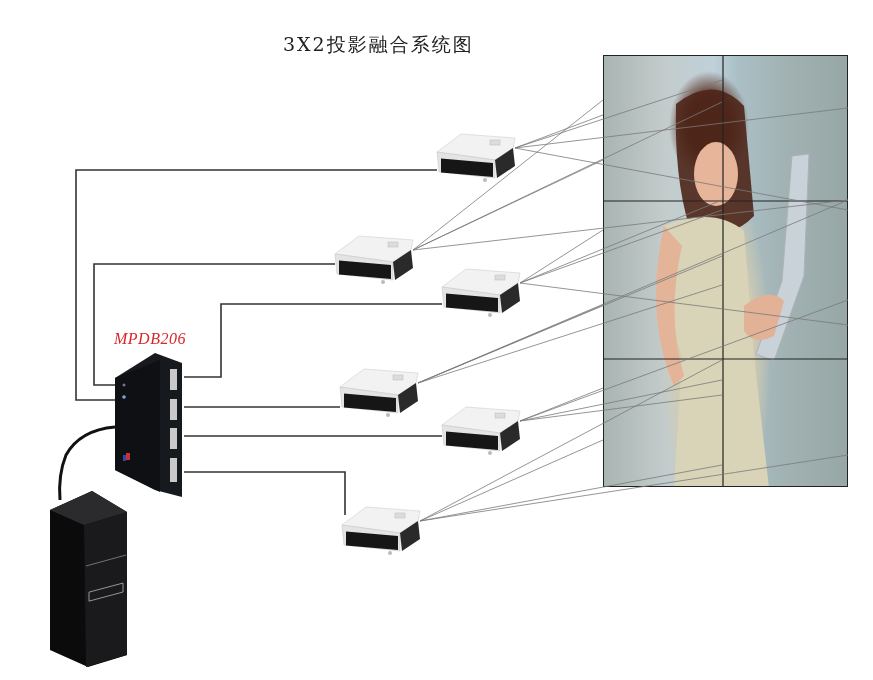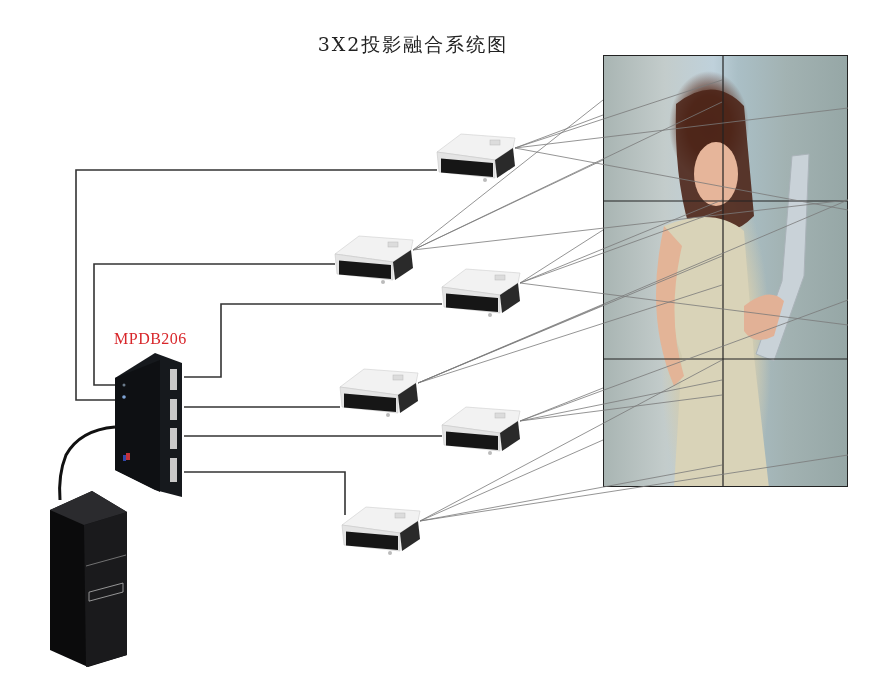--- a/index.html
+++ b/index.html
@@ -1,18 +1,18 @@
 <!DOCTYPE html>
 <html><head>
 <meta charset="utf-8">
 <style>
   html,body{margin:0;padding:0;background:#ffffff;}
   body{width:873px;height:680px;position:relative;overflow:hidden;font-family:"DejaVu Serif","Liberation Serif",serif;}
-  .title{position:absolute;left:283px;top:32px;width:260px;text-align:center;font-size:19px;color:#222;letter-spacing:2px;font-family:"DejaVu Serif","Liberation Serif",serif;}
-  .device-label{position:absolute;left:114px;top:330px;font-size:16px;color:#d8262a;font-family:"Liberation Serif","DejaVu Serif",serif;letter-spacing:0.5px;}
+  .title{position:absolute;left:283px;top:32px;width:260px;text-align:left;font-size:19px;color:#222;letter-spacing:2px;font-family:"DejaVu Serif","Liberation Serif",serif;}
+  .device-label{position:absolute;left:114px;top:330px;font-size:16px;color:#d8262a;font-family:"Liberation Serif","DejaVu Serif",serif;letter-spacing:0.5px;font-style:italic;}
   svg.diagram{position:absolute;left:0;top:0;}
   .screen{position:absolute;left:603px;top:55px;width:245px;height:432px;border:1.5px solid #222;box-sizing:border-box;overflow:hidden;
     background:
       radial-gradient(ellipse 40px 55px at 105px 70px, #4a2418 0%, #5a2c1c 55%, rgba(90,44,28,0) 100%),
       radial-gradient(ellipse 22px 30px at 110px 118px, #e8b9a0 0%, #d9a488 70%, rgba(217,164,136,0) 100%),
       radial-gradient(ellipse 55px 190px at 112px 300px, #ddd7bd 0%, #d2ccb0 65%, rgba(210,204,176,0) 100%),
       linear-gradient(90deg,#a9b5b3 0%,#c3cccb 25%,#bfd1db 45%,#aabfc6 55%,#a2b2b2 75%,#96a7a6 100%);}
 </style>
 </head>
 <body>

